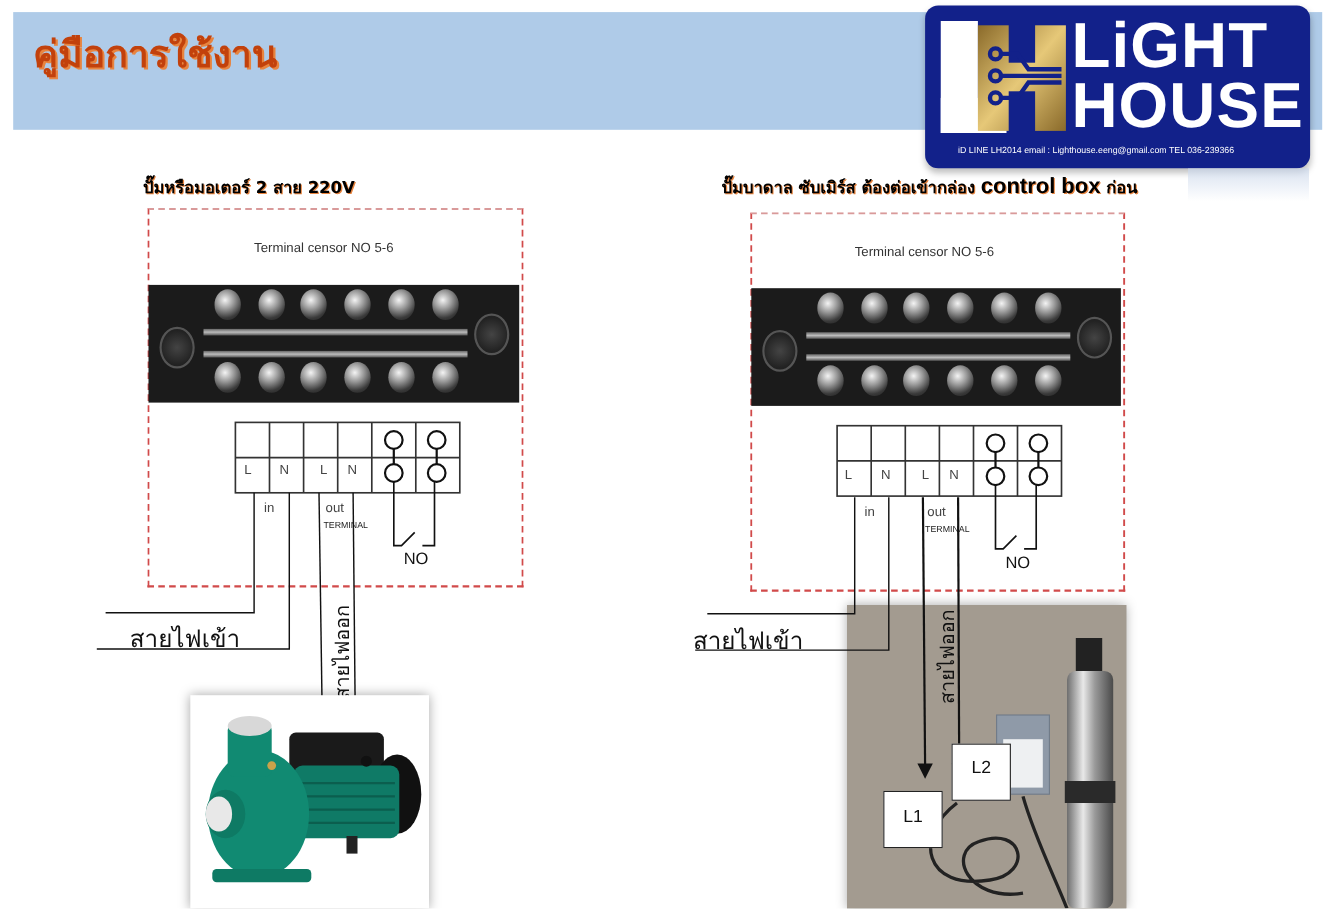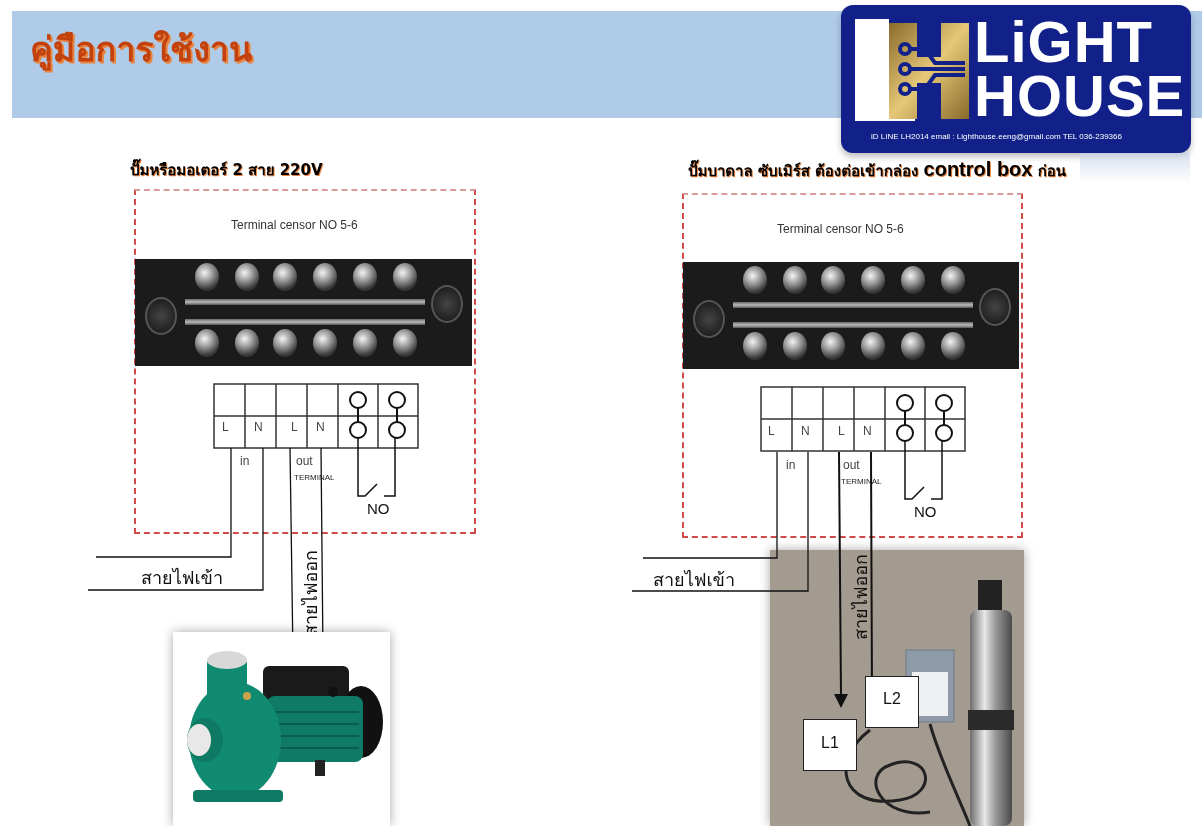--- a/index.html
+++ b/index.html
@@ -30,21 +30,21 @@
   .strip { background: #1b1b1b; overflow: hidden; }
   .screw { position: absolute; width: 24px; height: 28px; border-radius: 50%;
            background: radial-gradient(circle at 40% 35%, #f4f4f4 0%, #9a9a9a 35%, #3a3a3a 70%, #1b1b1b 100%); }
   .bar { position: absolute; height: 6px; background: linear-gradient(#666, #bbb, #555); }
   .end-screw { position: absolute; width: 28px; height: 34px; border-radius: 50%; border: 2px solid #555;
                background: radial-gradient(circle, #444 0%, #222 70%); }
   .wtxt { font-family: "Liberation Sans", sans-serif; font-size: 12px; color: #444; }
   .small-txt { font-family: "Liberation Sans", sans-serif; font-size: 8px; color: #222; }
   .no-label { font-family: "Liberation Sans", sans-serif; font-size: 15px; color: #111; }
 
-  .wire-label { font-size: 18px; color: #111; white-space: nowrap; margin-left: 23px; }
+  .wire-label { font-size: 22px; color: #111; white-space: nowrap; }
   .vert-label { font-size: 18px; color: #111; white-space: nowrap; transform: rotate(-90deg); transform-origin: left top; }
 
   
   .pump-card { left: 173px; top: 632px; width: 217px; height: 194px; background: #fff; box-shadow: 0 0 10px rgba(0,0,0,0.35); }
 
   
   .sub-card { left: 770px; top: 550px; width: 254px; height: 276px; background: #9d958a; box-shadow: 0 0 10px rgba(0,0,0,0.35); overflow: hidden; }
   .lbox { background: #fff; border: 1.5px solid #222; font-family: "Liberation Sans", sans-serif; font-size: 16px; color: #111; text-align: center; }
 </style>
 </head>
@@ -161,21 +161,21 @@
     <rect x="34" y="26" width="40" height="48" rx="6" fill="#118a72"></rect>
     <ellipse cx="54" cy="28" rx="20" ry="9" fill="#d8d8d8"></ellipse>
     <ellipse cx="32" cy="108" rx="18" ry="22" fill="#0e7a64"></ellipse>
     <ellipse cx="26" cy="108" rx="12" ry="16" fill="#e8e8e8"></ellipse>
     <rect x="20" y="158" width="90" height="12" rx="4" fill="#0e7a64"></rect>
     <rect x="142" y="128" width="10" height="16" fill="#222"></rect>
     <circle cx="74" cy="64" r="4" fill="#c9a24a"></circle>
   </svg>
 </div>
 
-<div class="abs section-title" style="left:688px; top:158px;">
+<div class="abs section-title" style="left:656px; top:158px;">
   <span>ปั๊มบาดาล ซับเมิร์ส ต้องต่อเข้ากล่อง </span><span class="big">control box</span><span> ก่อน</span>
 </div>
 
 <div class="abs dash-box" style="left:682px; top:193px; width:337px; height:341px;"></div>
 <div class="abs terminal-label" style="left:777px; top:222px;">Terminal censor  NO  5-6</div>
 
 <div class="abs strip" style="left:683px; top:262px; width:336px; height:107px;">
   <div class="end-screw" style="left:10px; top:38px;"></div>
   <div class="end-screw" style="left:296px; top:26px;"></div>
   <div class="bar" style="left:50px; top:40px; width:240px;"></div>

